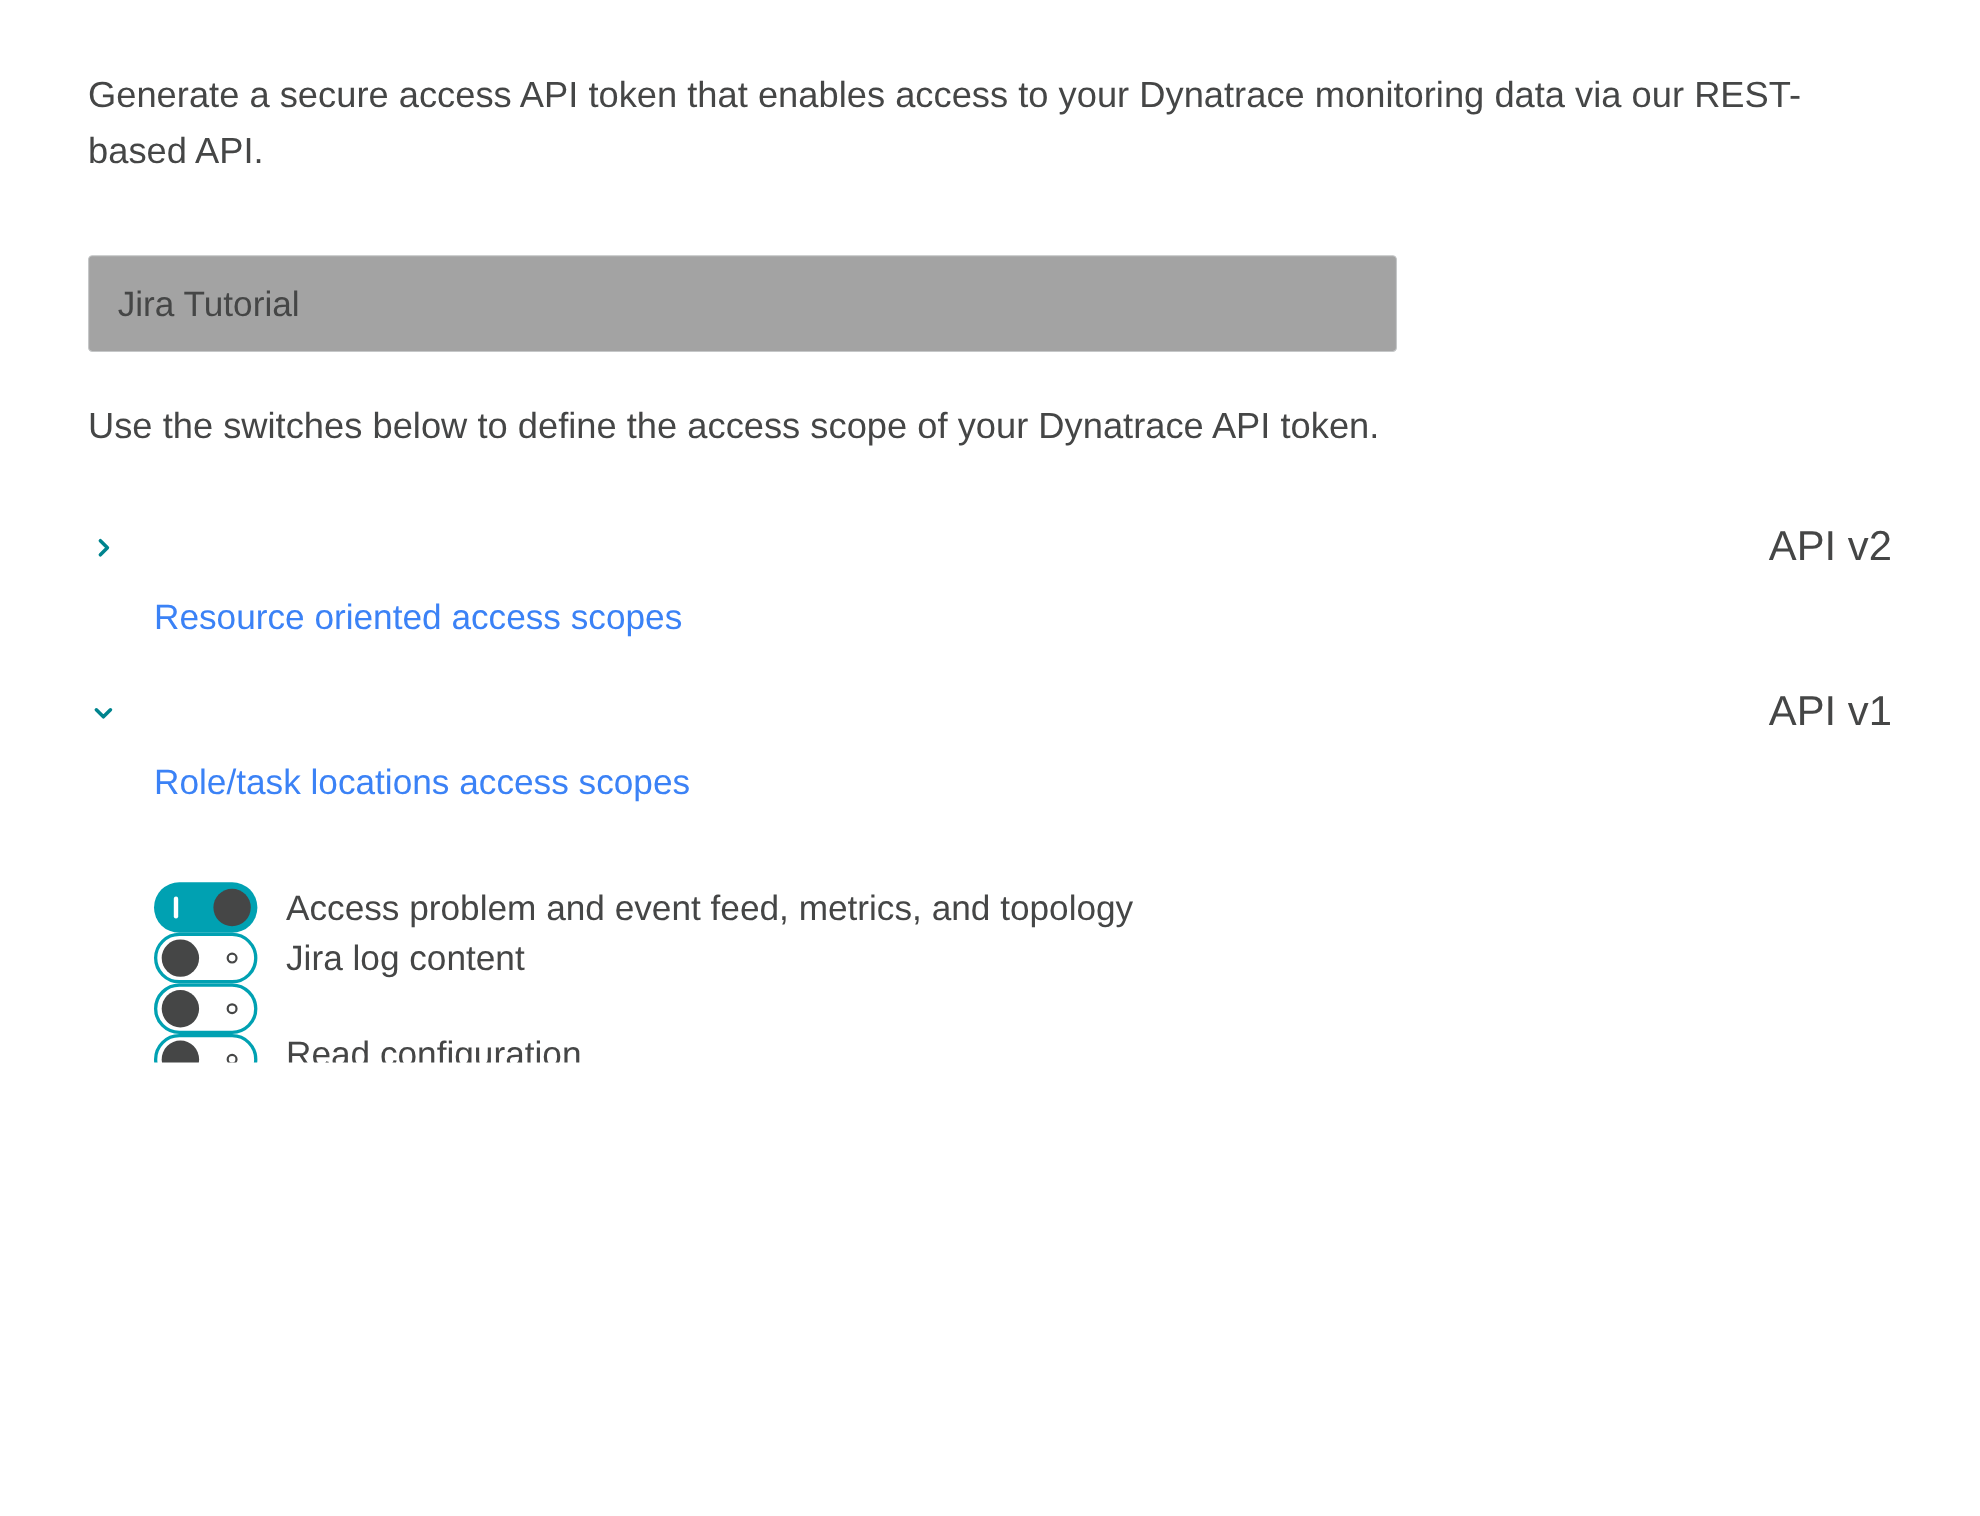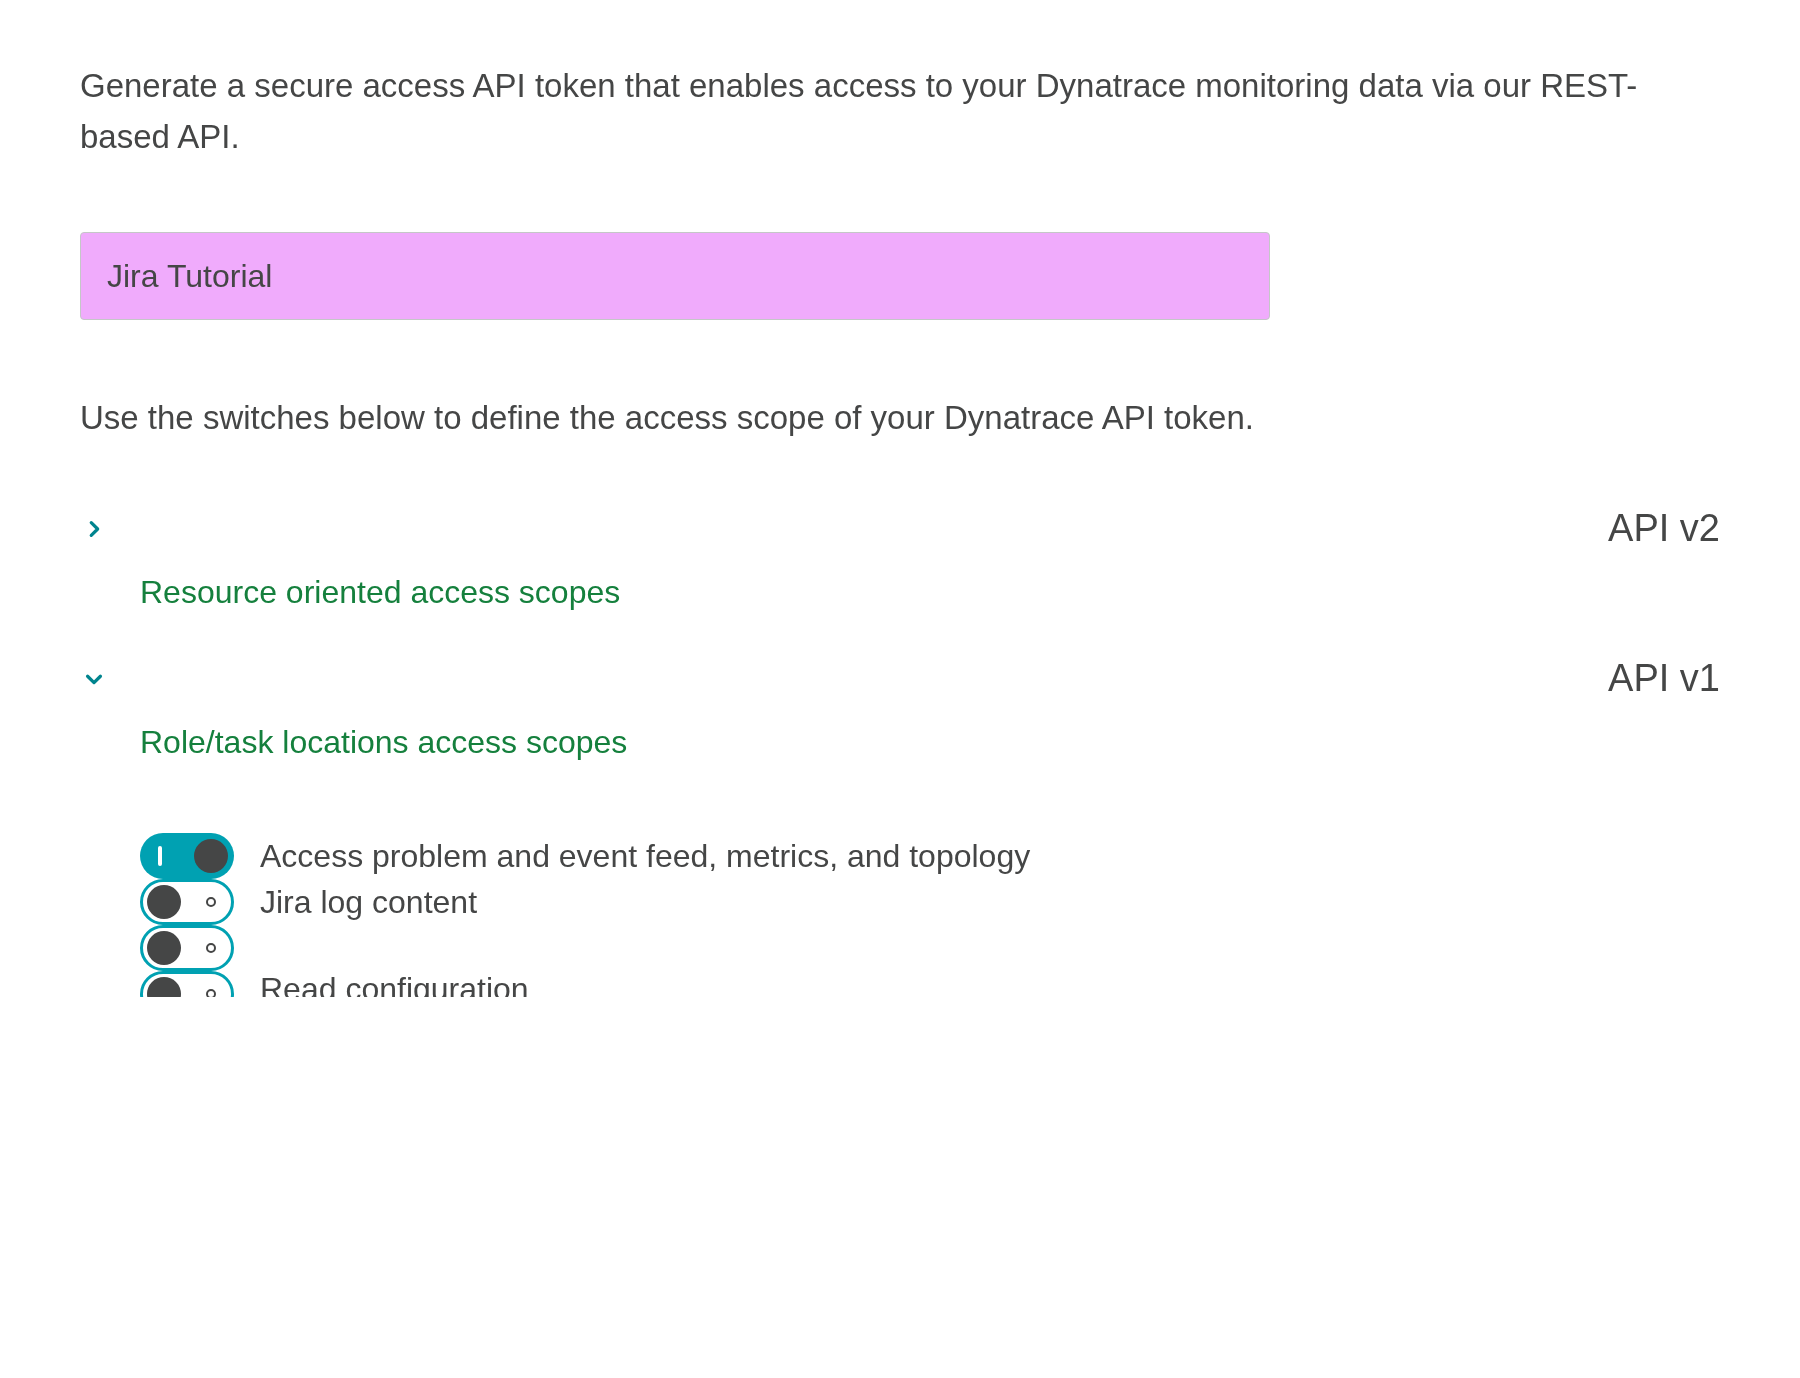--- a/index.html
+++ b/index.html
@@ -28,26 +28,26 @@
   .name-input {
     width: 1190px;
     height: 88px;
     border: 1px solid #c5c7c8;
     border-radius: 4px;
     font-size: 32px;
     color: #454646;
     padding: 0 26px;
     box-sizing: border-box;
     outline: none;
-    background: #f0abfc;
+    background: #a3a3a3;
   }
   .scope-note {
     font-size: 33px;
     color: #454646;
-    margin-top: 79px;
+    margin-top: 48px;
     margin-bottom: 70px;
   }
   .section {
     margin-bottom: 46px;
   }
   .section-header {
     display: flex;
     align-items: center;
     gap: 18px;
     cursor: pointer;
@@ -71,21 +71,21 @@
     stroke-linecap: round;
     stroke-linejoin: round;
   }
   .section-title {
     font-size: 38px;
     color: #454646;
     font-weight: 400;
   }
   .section-desc {
     font-size: 32px;
-    color: #15803d;
+    color: #3b82f6;
     margin-top: 24px;
     margin-left: 60px;
   }
   .scope-list {
     margin-top: 72px;
     margin-left: 60px;
     display: flex;
     flex-direction: column;
   }
   .scope-row {

